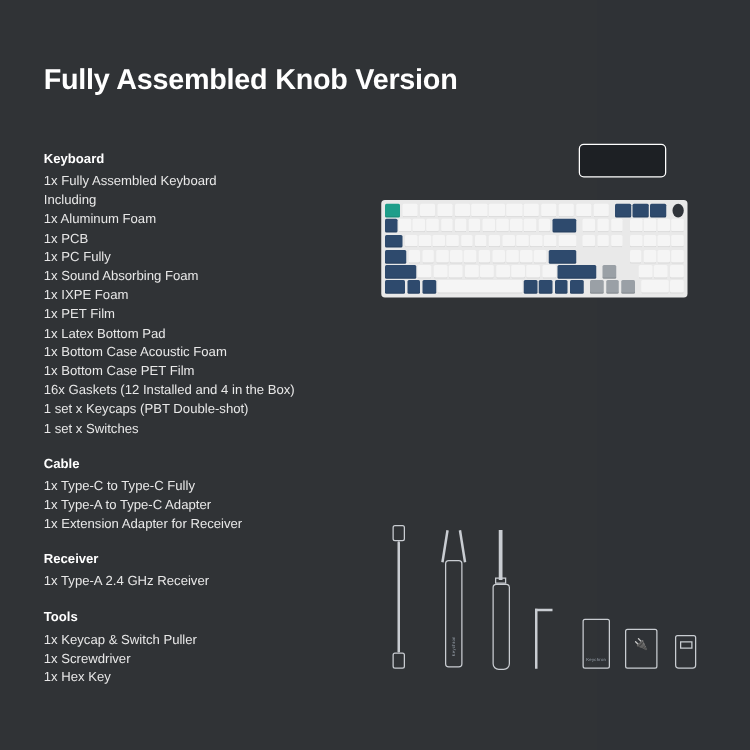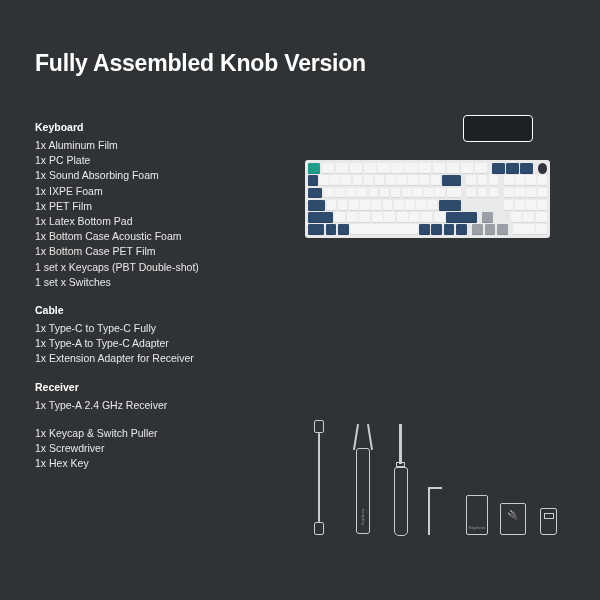--- a/index.html
+++ b/index.html
@@ -303,45 +303,50 @@
 
 <div class="page">
   <div class="inner">
 
     <div class="title">Fully Assembled Knob Version</div>
 
     <div class="list" style="top:120px">
 
       <div class="block">
         <div class="section-head">Keyboard</div>
-        <div class="item">1x Aluminum Film</div>
-        <div class="item">1x PC Plate</div>
+        <div class="item">1x Fully Assembled Keyboard</div>
+        <div class="item">Including</div>
+        <div class="item">1x Aluminum Foam</div>
+        <div class="item">1x PCB</div>
+        <div class="item">1x PC Fully</div>
         <div class="item">1x Sound Absorbing Foam</div>
         <div class="item">1x IXPE Foam</div>
         <div class="item">1x PET Film</div>
         <div class="item">1x Latex Bottom Pad</div>
         <div class="item">1x Bottom Case Acoustic Foam</div>
         <div class="item">1x Bottom Case PET Film</div>
+        <div class="item">16x Gaskets (12 Installed and 4 in the Box)</div>
         <div class="item">1 set x Keycaps (PBT Double-shot)</div>
         <div class="item">1 set x Switches</div>
       </div>
 
       <div class="block">
         <div class="section-head">Cable</div>
         <div class="item">1x Type-C to Type-C Fully</div>
         <div class="item">1x Type-A to Type-C Adapter</div>
         <div class="item">1x Extension Adapter for Receiver</div>
       </div>
 
       <div class="block">
         <div class="section-head">Receiver</div>
         <div class="item">1x Type-A 2.4 GHz Receiver</div>
       </div>
 
       <div class="block">
+        <div class="section-head">Tools</div>
         <div class="item">1x Keycap &amp; Switch Puller</div>
         <div class="item">1x Screwdriver</div>
         <div class="item">1x Hex Key</div>
       </div>
 
     </div>
 
     <div class="art knob-box"></div>
 
     <div class="art kb">

